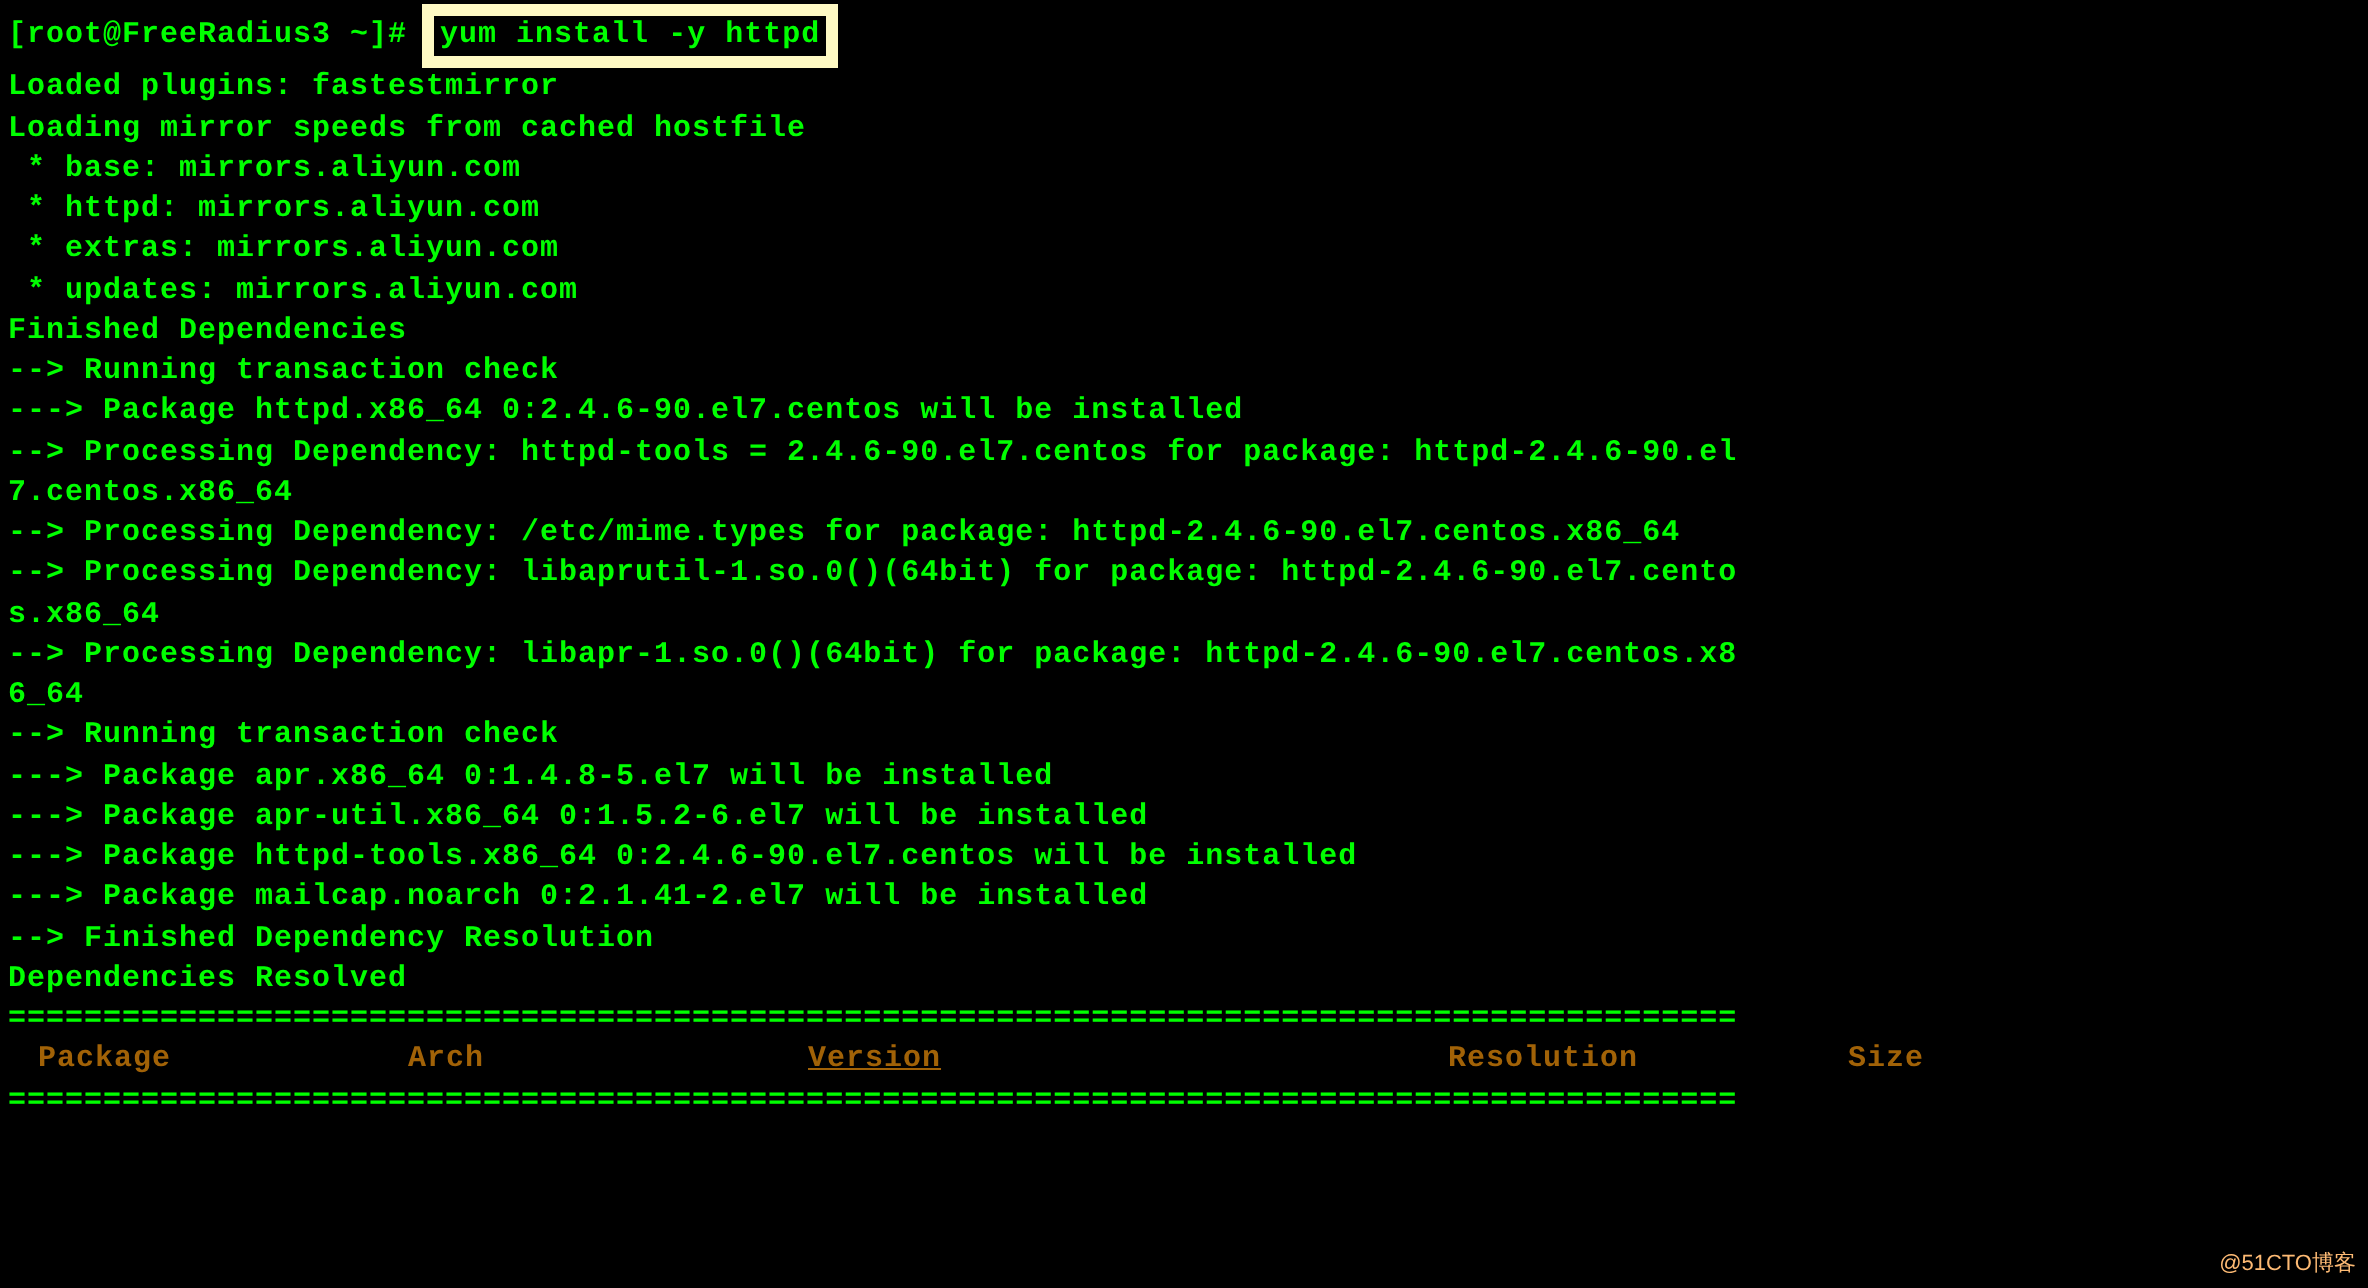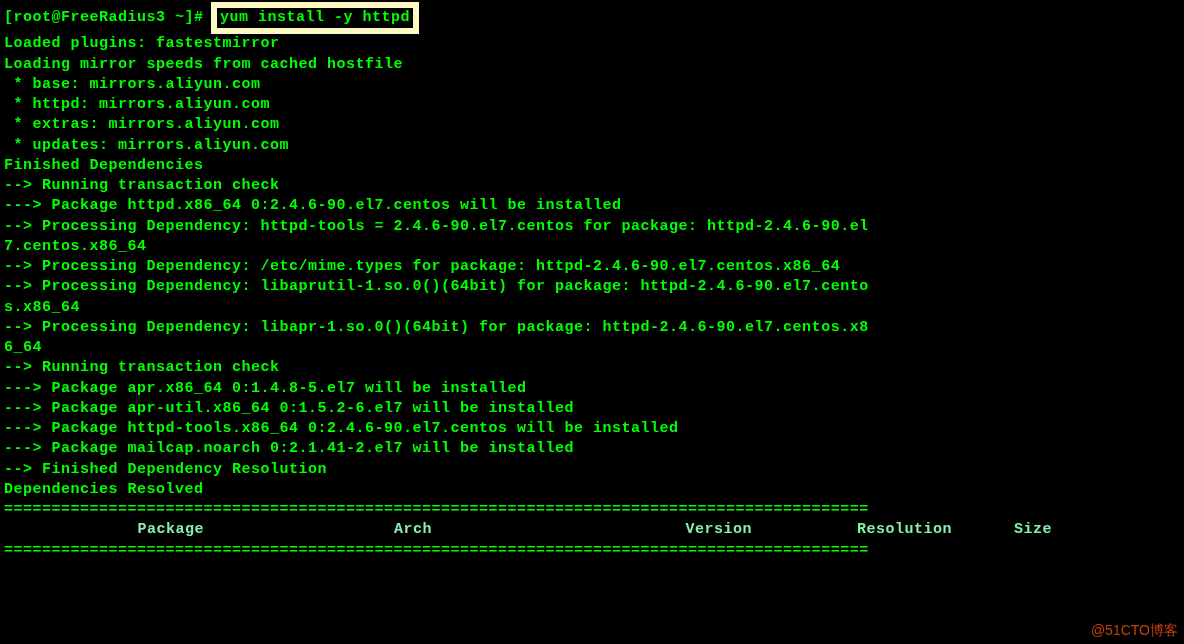--- a/index.html
+++ b/index.html
@@ -27,34 +27,33 @@
     .highlight-box {
       border: 6px solid #fef9c3;
       display: inline-block;
       padding: 0 3px;
       margin-left: -2px;
     }
     .watermark {
       position: absolute;
       bottom: 4px;
       right: 6px;
-      color: #c2410c;
-      font-size: 14px;
+      color: #fdba74;
+      font-size: 11px;
       font-weight: normal;
       font-family: sans-serif;
       letter-spacing: 0;
     }
     .table-header {
       display: flex;
-      color: #86efac;
-      text-align: right;
+      color: #a16207;
     }
     .col-package { width: 200px; padding-left: 15px; }
-    .col-arch { width: 200px; margin-left: 28px; }
-    .col-version { width: 320px; }
+    .col-arch { width: 200px; }
+    .col-version { width: 320px; text-decoration: underline; }
     .col-repo { width: 200px; }
     .col-size { width: 100px; }
   </style>
 </head>
 <body>
 
 <div class="terminal-line"><span>[root@FreeRadius3 ~]#</span> <span class="highlight-box"><span>yum install -y httpd</span></span></div>
 <div class="terminal-line">Loaded plugins: fastestmirror</div>
 <div class="terminal-line">Loading mirror speeds from cached hostfile</div>
 <div class="terminal-line"> * base: mirrors.aliyun.com</div>

